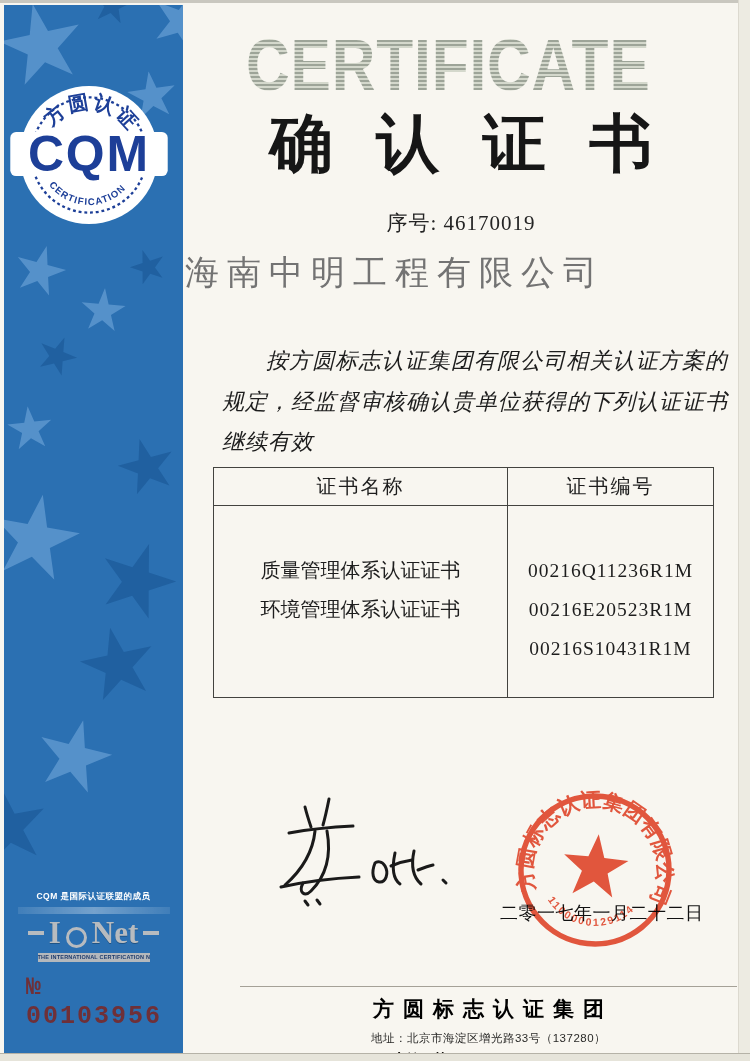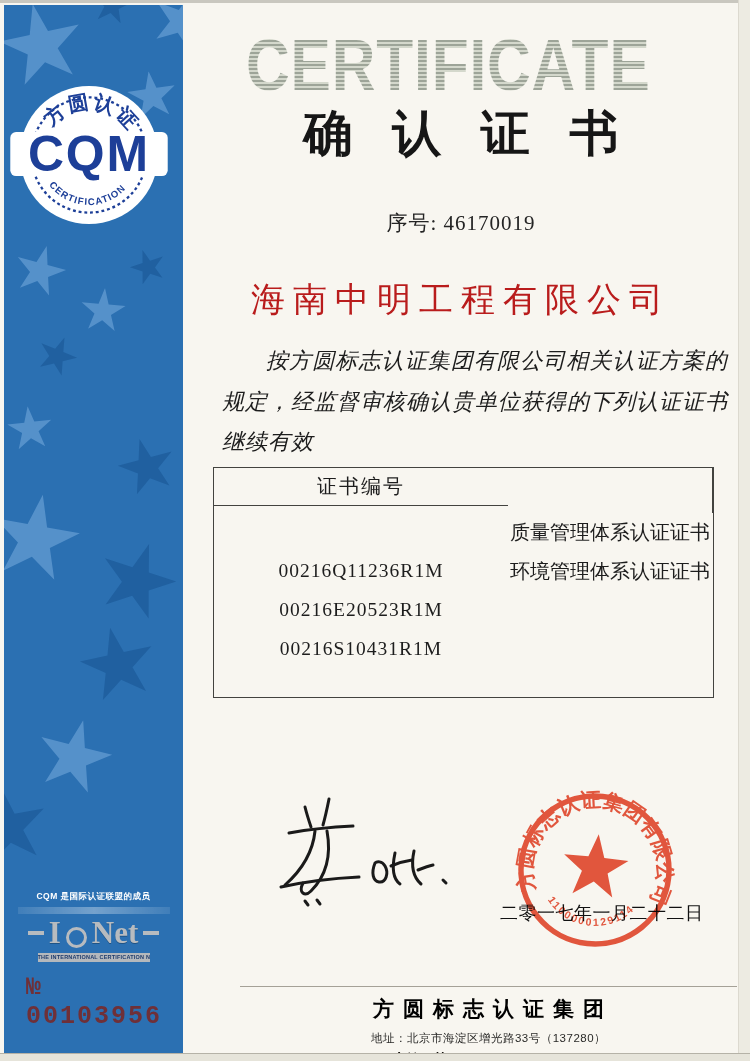--- a/index.html
+++ b/index.html
@@ -36,26 +36,26 @@
   .doc-no{position:absolute;left:22px;top:968px;color:var(--serial-maroon,#6f3038);
           font-family:"Liberation Mono",monospace;font-weight:bold;font-size:25px;letter-spacing:2px;}
 
   
   .watermark{position:absolute;left:246px;top:24px;font-family:"Liberation Sans",sans-serif;
              font-weight:700;font-size:72px;letter-spacing:1px;white-space:nowrap;
              transform:scaleX(.84);transform-origin:left top;
              background:repeating-linear-gradient(0deg,#99a094 0 2.4px,#d3d7cb 2.4px 4px);
              -webkit-background-clip:text;background-clip:text;color:transparent;opacity:.95;}
   .cert-title{position:absolute;left:185px;top:101px;width:552px;text-align:center;
-              font-family:"Liberation Sans",sans-serif;font-weight:700;font-size:49px;color:#161616;
+              font-family:"Liberation Sans",sans-serif;font-weight:700;font-size:63px;color:#161616;
               letter-spacing:13px;text-indent:13px;white-space:nowrap;}
   .serial{position:absolute;left:185px;top:209px;width:552px;text-align:center;
           font-size:21px;color:#242424;letter-spacing:1px;}
-  .company{position:absolute;left:185px;top:277px;width:552px;text-align:center;
-           font-size:34px;color:#b91c1c;letter-spacing:8px;}
+  .company{position:absolute;left:185px;top:250px;width:552px;text-align:left;
+           font-size:34px;color:#737373;letter-spacing:8px;}
   .statement{position:absolute;left:222px;top:341px;width:506px;font-size:22px;line-height:40.5px;
              color:#1d1d1d;text-align:justify;text-indent:44px;letter-spacing:1px;font-style:italic;}
 
   .cert-table{position:absolute;left:213px;top:467px;width:499px;height:229px;
               border:1.6px solid #43433f;display:grid;grid-template-columns:294px 1fr;
               grid-template-rows:38px 1fr;color:#1d1d1d;}
   .cert-table .th{border-bottom:1.6px solid #43433f;display:flex;align-items:center;justify-content:center;
                   font-size:20px;letter-spacing:2px;}
   .cert-table .col-l{border-right:1.6px solid #43433f;}
   .cert-table .td{padding-top:45px;}
@@ -131,20 +131,21 @@
     <div class="doc-no">№ 00103956</div>
   </div>
 
   <div class="watermark">CERTIFICATE</div>
   <div class="cert-title">确 认 证 书</div>
   <div class="serial">序号: 46170019</div>
   <div class="company">海南中明工程有限公司</div>
   <div class="statement">按方圆标志认证集团有限公司相关认证方案的规定，经监督审核确认贵单位获得的下列认证证书继续有效</div>
 
   <div class="cert-table">
+    <div class="th col-l">证书名称</div>
     <div class="th">证书编号</div>
     <div class="td col-l">
       <div class="cell-line">质量管理体系认证证书</div>
       <div class="cell-line">环境管理体系认证证书</div>
     </div>
     <div class="td">
       <div class="cell-line num">00216Q11236R1M</div>
       <div class="cell-line num">00216E20523R1M</div>
       <div class="cell-line num">00216S10431R1M</div>
     </div>

